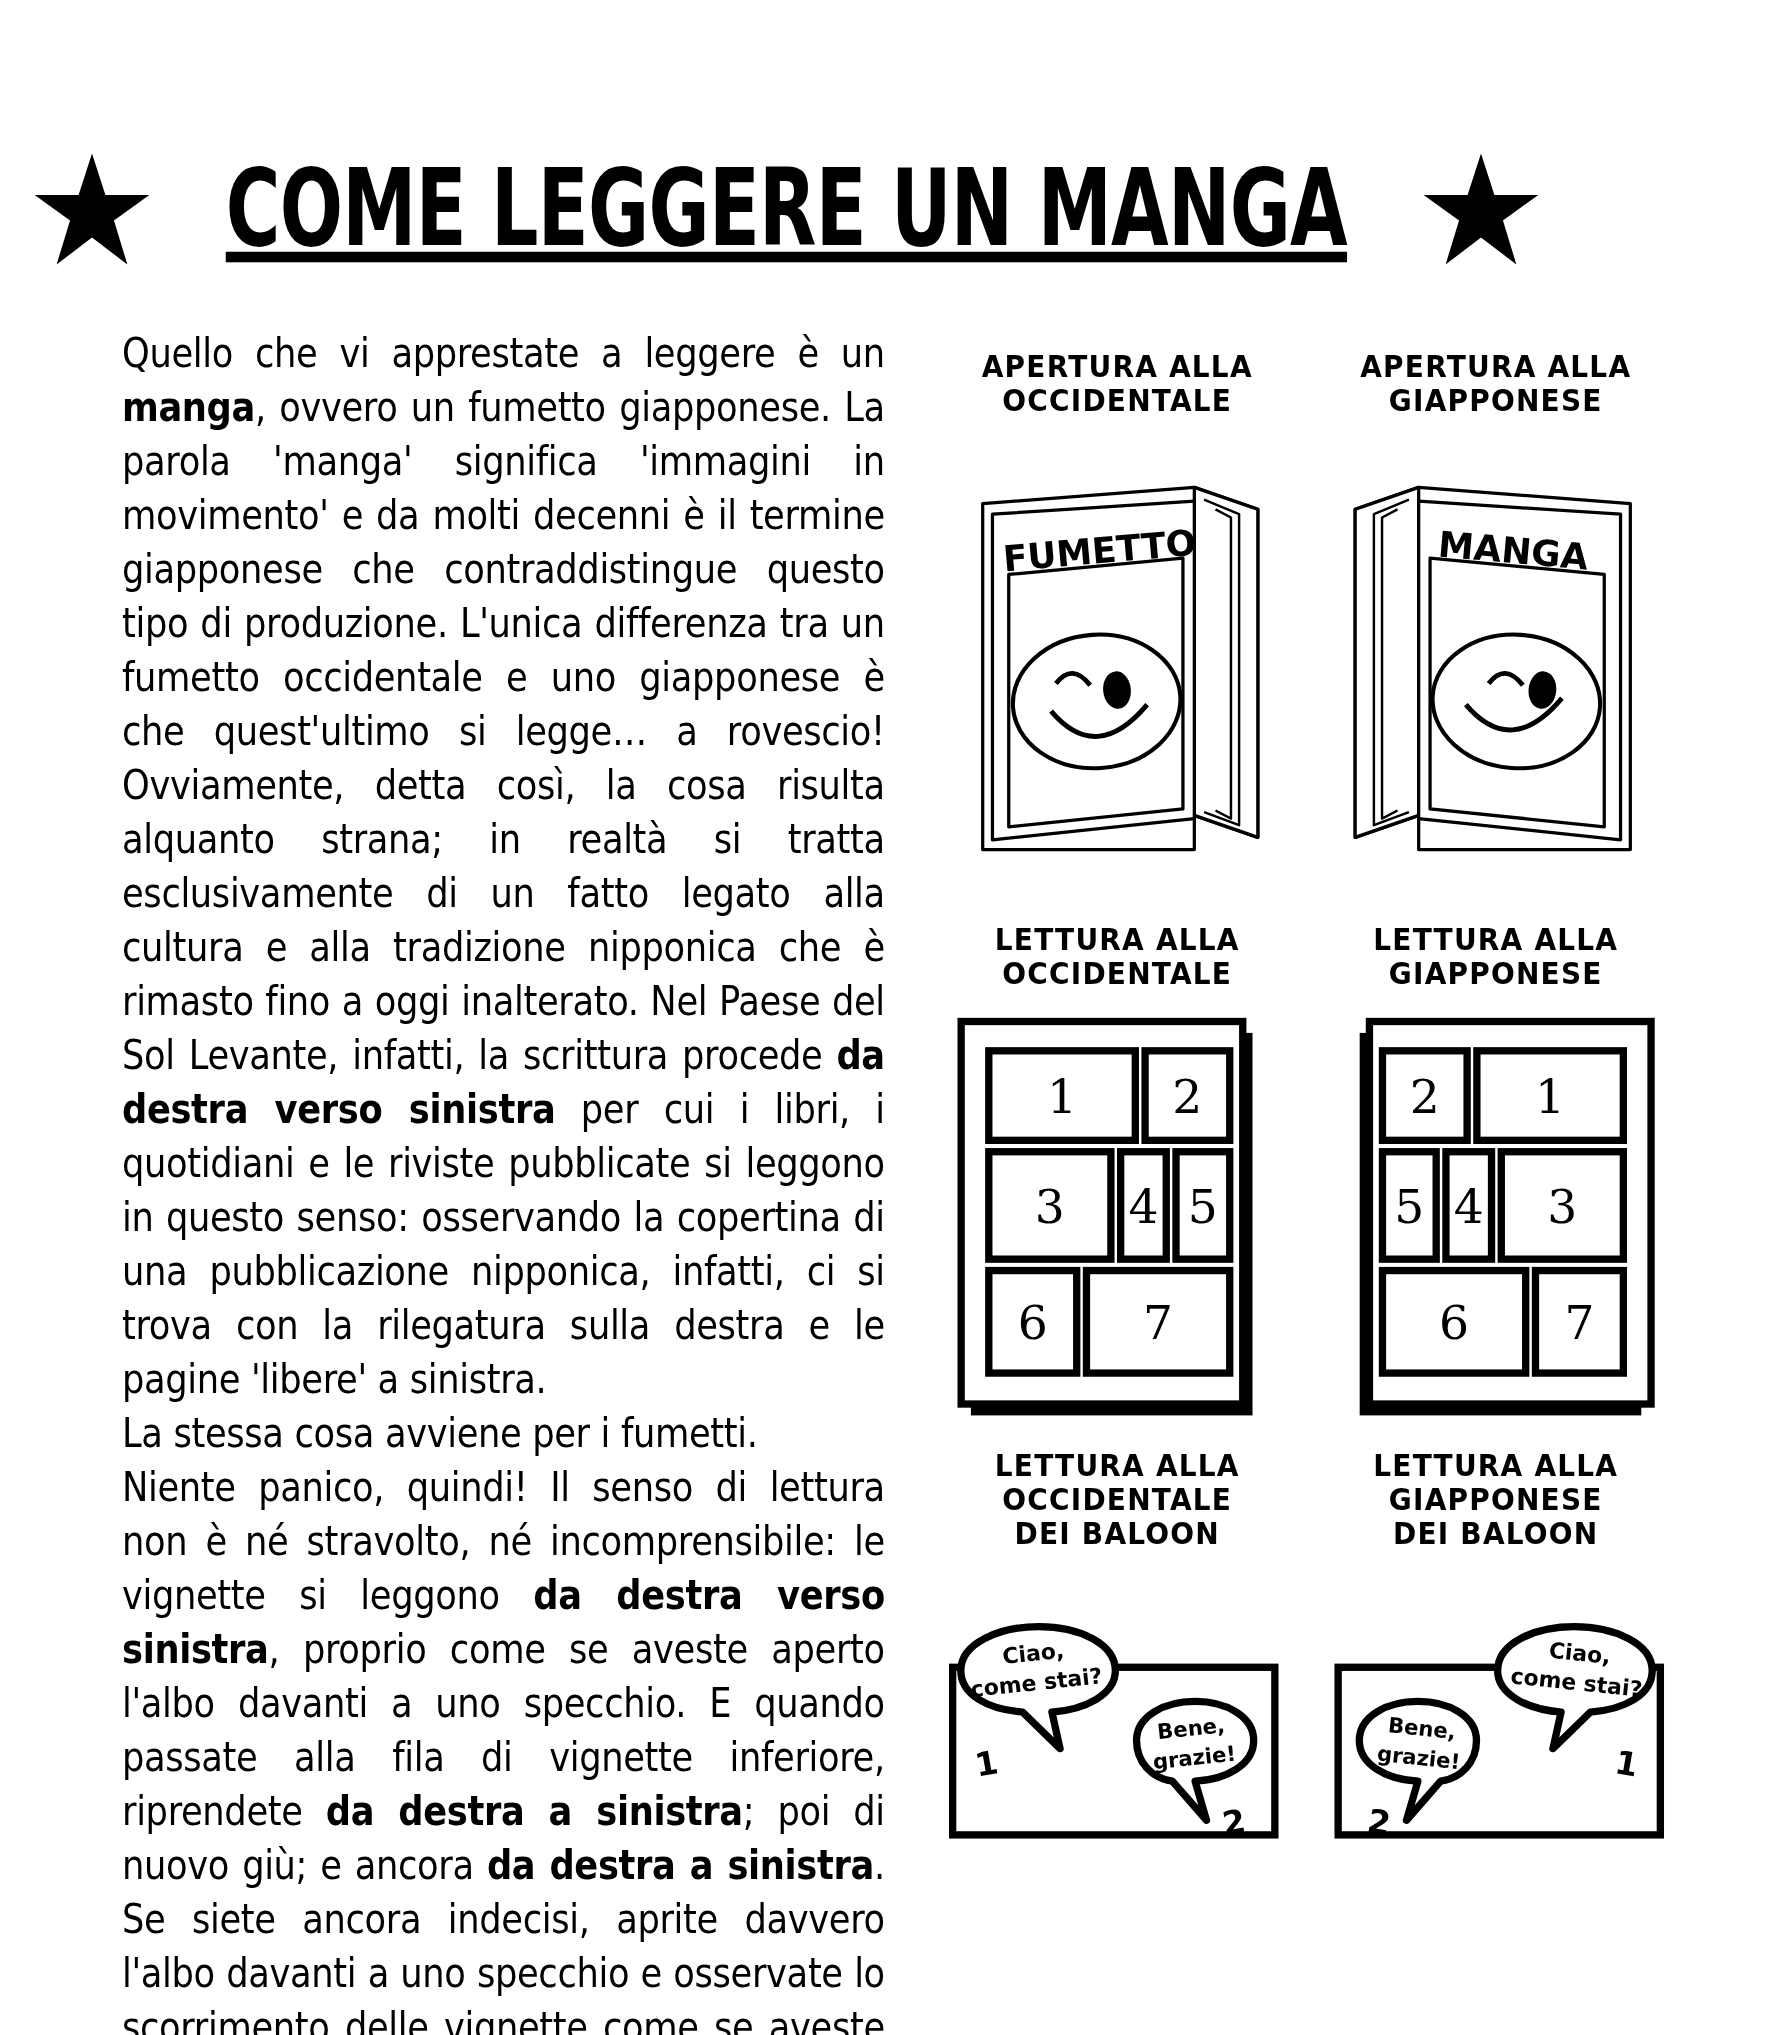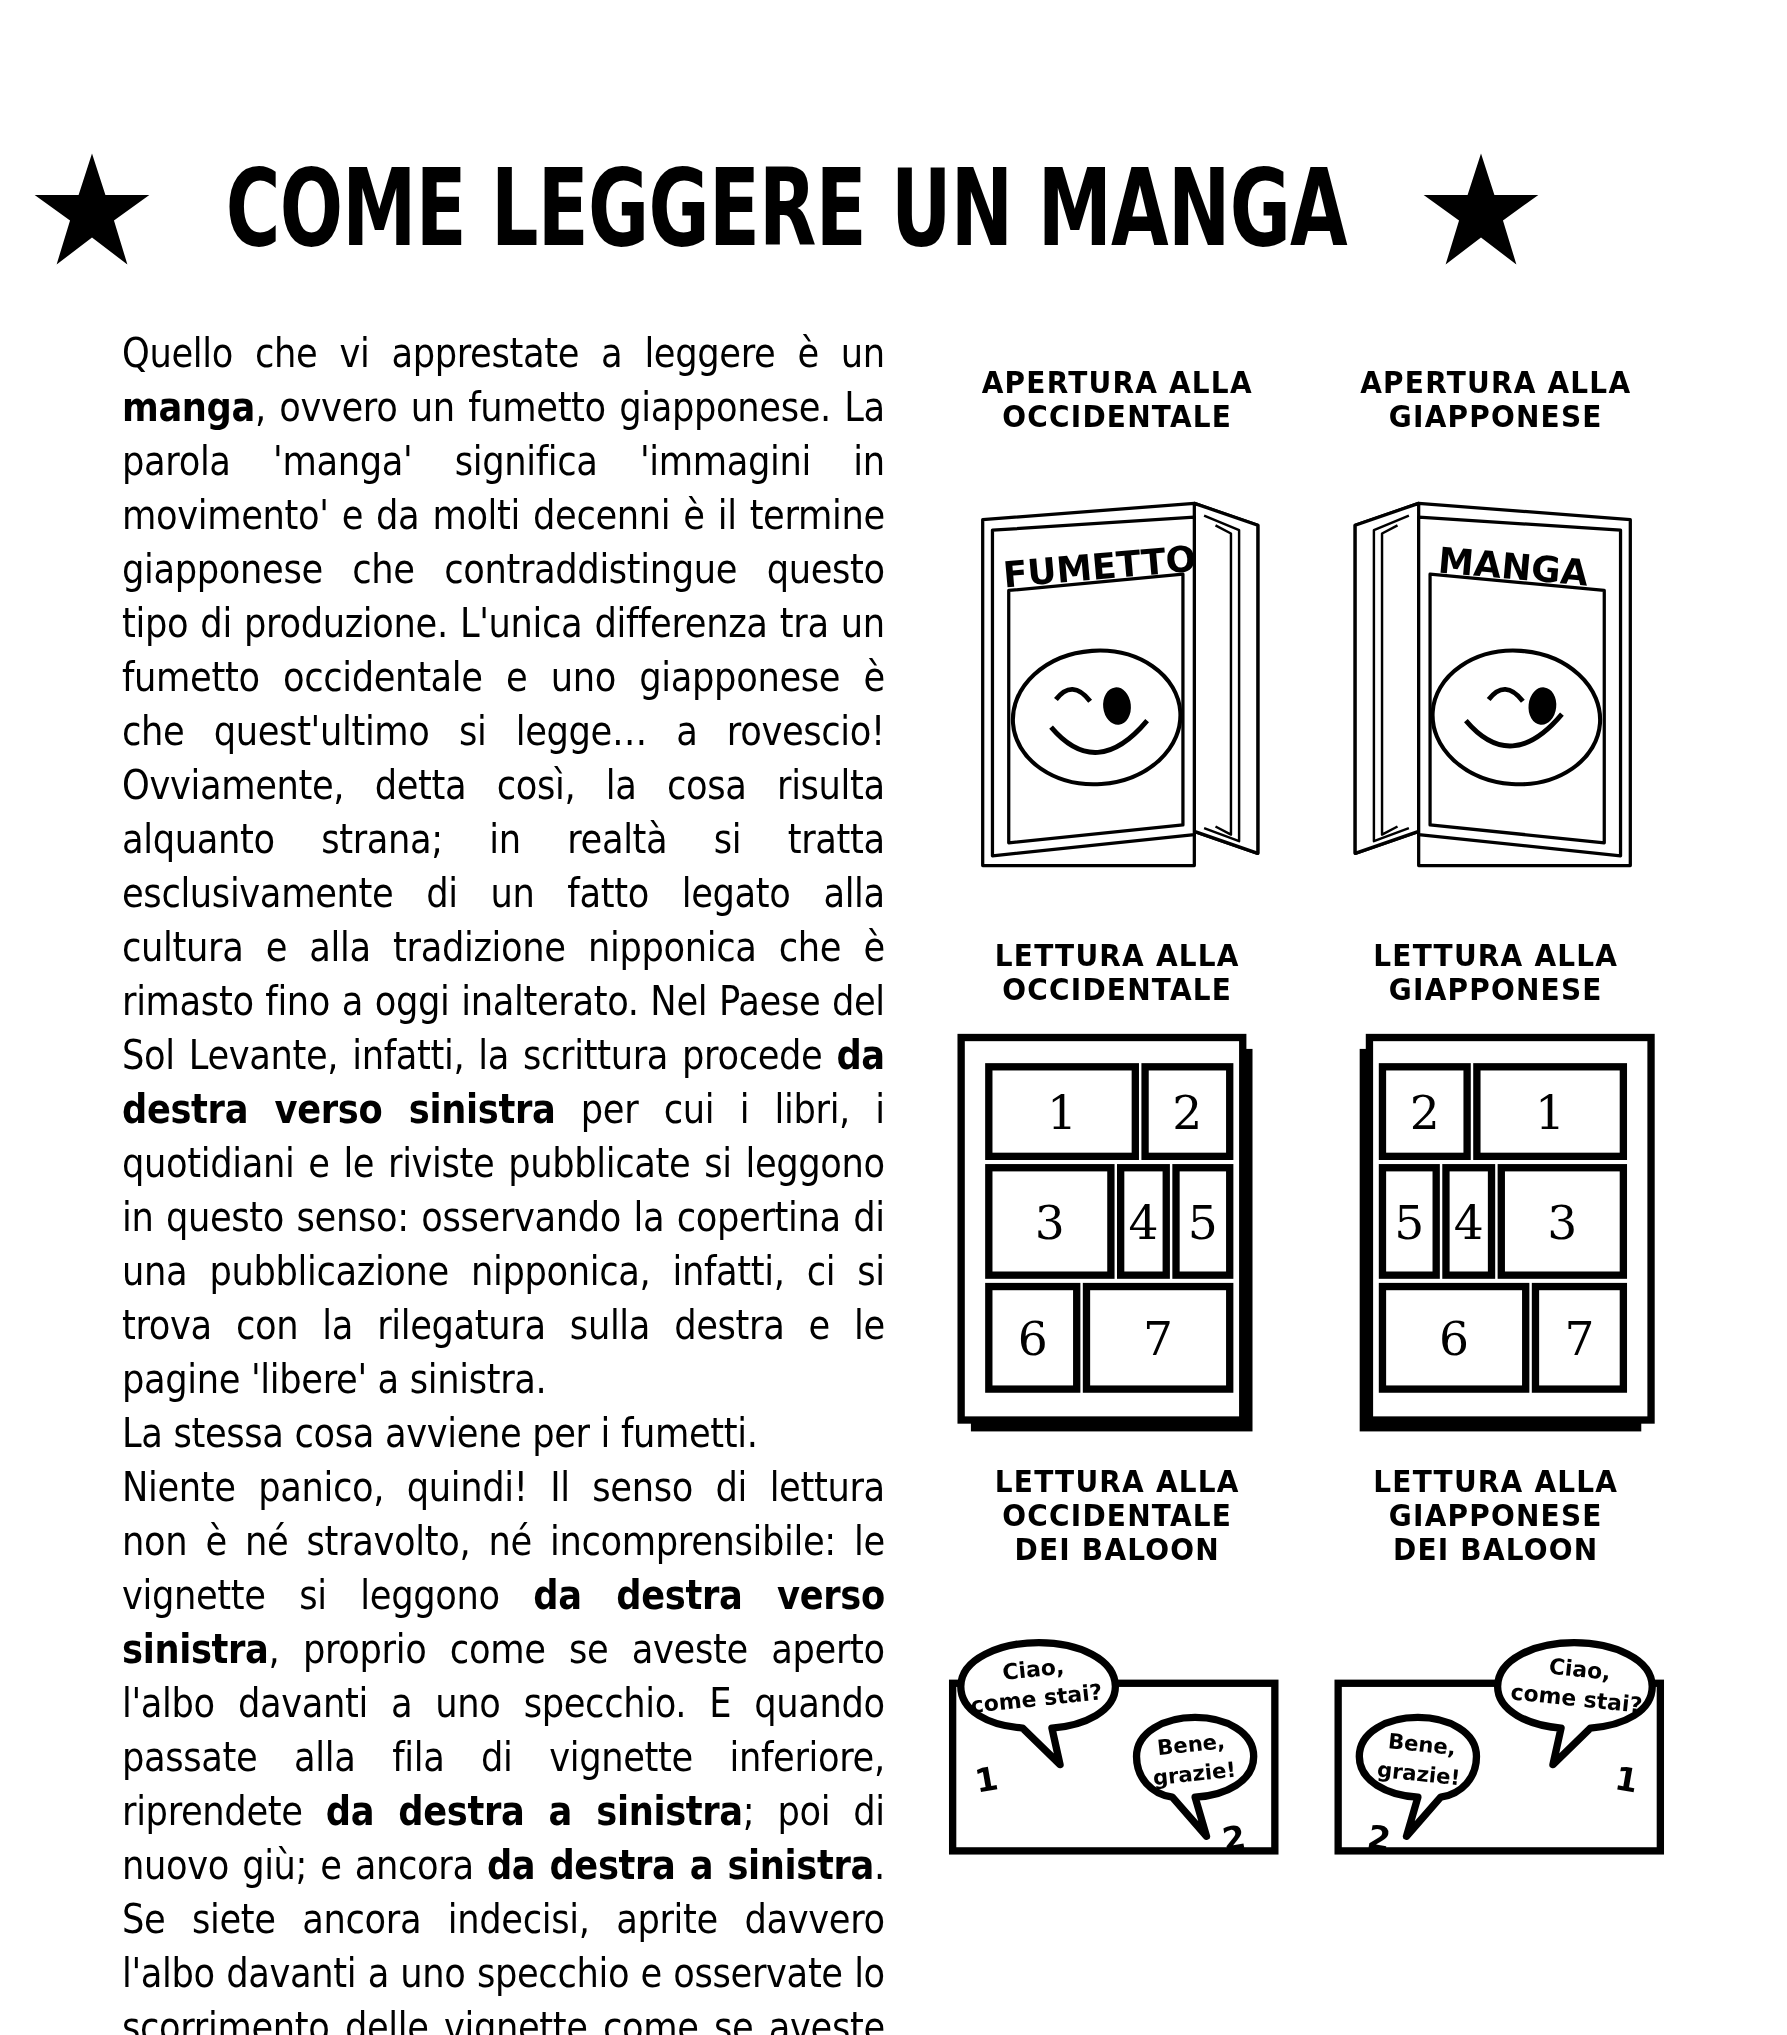--- a/index.html
+++ b/index.html
@@ -20,20 +20,21 @@
   #title-bar {
     position: absolute;
     left: 0;
     top: 134px;
     width: 1573px;
     height: 155px;
     display: flex;
     align-items: center;
     justify-content: center;
     gap: 24.4px;
+    text-decoration: underline;
   }
   .star-icon {
     width: 122px;
     height: 122px;
     flex: 0 0 auto;
     display: block;
   }
   #page-title {
     font-family: "DejaVu Sans", sans-serif;
     font-weight: 700;
@@ -64,21 +65,21 @@
     width: 887px;
     margin: 0;
     letter-spacing: -0.4px;
   }
   .para b { font-weight: 700; }
 
   
   #diagram-column {
     position: absolute;
     left: 928px;
-    top: 366px;
+    top: 350px;
     width: 757px;
   }
   .caption {
     font-family: "DejaVu Sans", sans-serif;
     font-weight: 700;
     font-size: 28px;
     line-height: 34px;
     letter-spacing: 1.2px;
     text-align: center;
     transform: scaleY(1.1);

